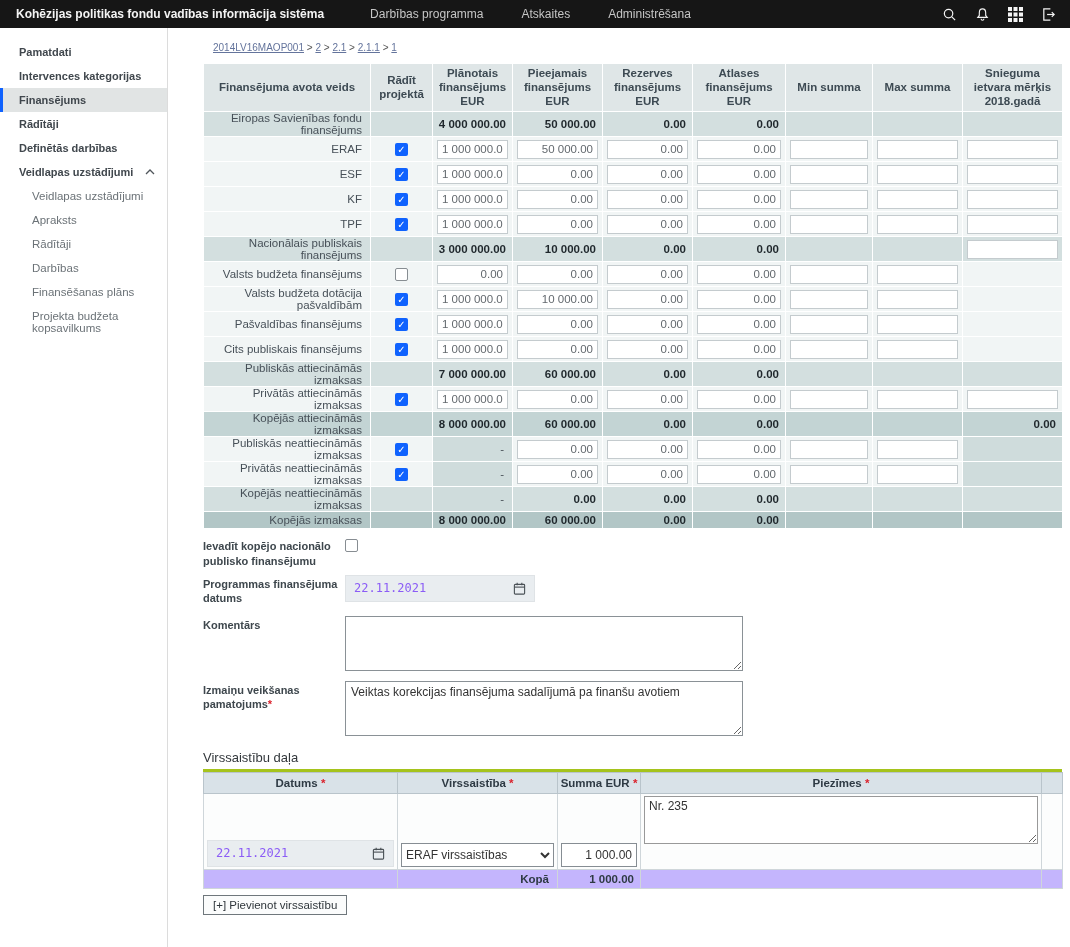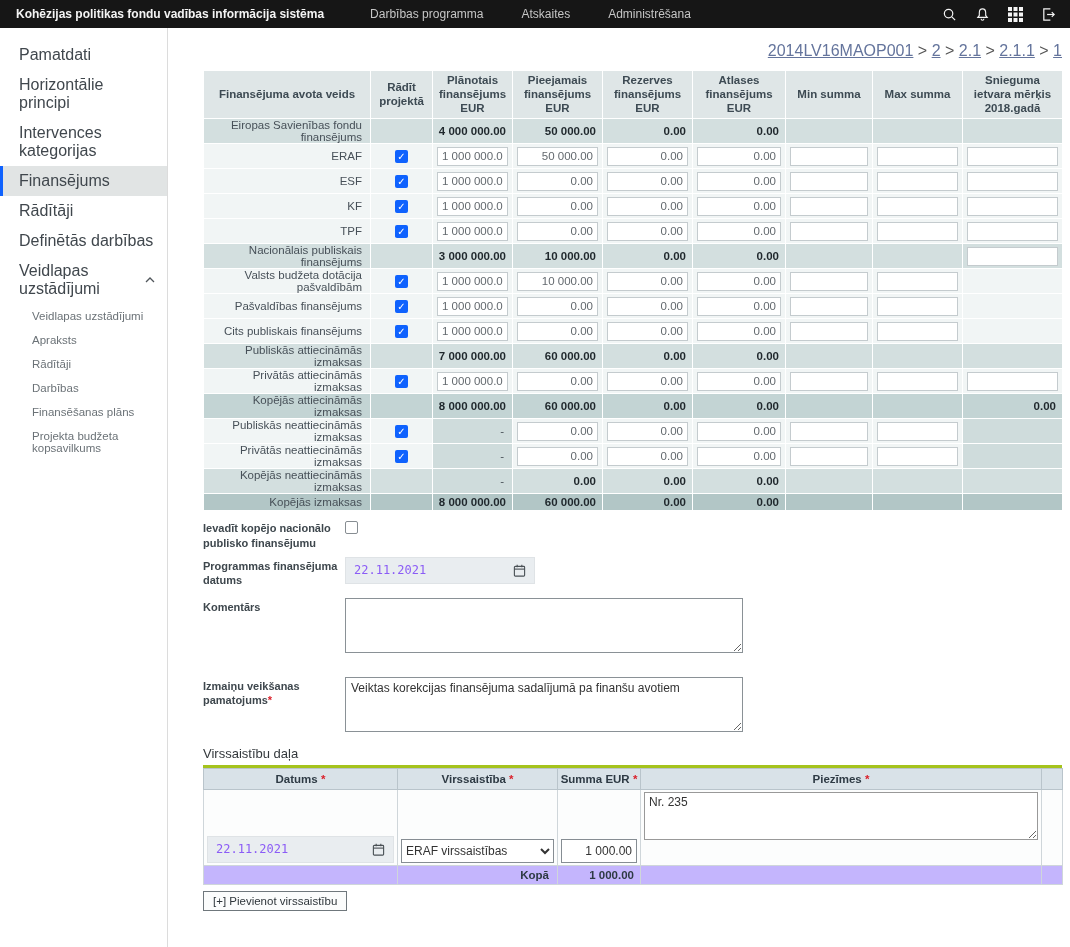--- a/index.html
+++ b/index.html
@@ -11,28 +11,28 @@
   
   .topbar { height:28px; background:#161616; display:flex; align-items:center; }
   .topbar-title { color:#f4f4f4; font-weight:bold; font-size:12px; padding:0 16px; white-space:nowrap; }
   .topbar-nav { display:flex; gap:38px; margin-left:30px; }
   .topnav-item { color:#c6c6c6; font-size:12px; cursor:default; white-space:nowrap; }
   .topbar-icons { margin-left:auto; display:flex; gap:17px; align-items:center; padding-right:14px; }
   .tb-icon { display:inline-flex; width:16px; height:16px; align-items:center; justify-content:center; }
   
   .shell { display:flex; height:919px; }
   .sidebar { width:168px; min-width:168px; border-right:1px solid #dcdcdc; padding-top:12px; background:#fff; }
-  .side-item { font-size:16px; font-weight:400; color:#40474d; padding:6px 12px 6px 16px; border-left:3px solid transparent; cursor:default; }
+  .side-item { font-size:11px; font-weight:700; color:#40474d; padding:6px 12px 6px 16px; border-left:3px solid transparent; cursor:default; }
   .side-item.active { background:#e1e4e4; border-left:3px solid #0f62fe; }
   .side-item.has-chev { display:flex; justify-content:space-between; align-items:center; }
   .side-sub { font-size:11.5px; font-weight:400; color:#6b7277; padding:6px 12px 6px 32px; cursor:default; }
   .chev { display:inline-flex; }
   .main { flex:1; padding:8px 8px 0 35px; overflow:hidden; }
   
-  .breadcrumb { font-size:16px; margin:6px 0 10px 10px; color:#555;text-align:right; }
+  .breadcrumb { font-size:10px; margin:6px 0 10px 10px; color:#555; }
   .bc-link { color:#64749c; text-decoration:underline; }
   .bc-sep { color:#555; }
   
   table.ftable { border-collapse:collapse; table-layout:fixed; width:859px; font-size:11.5px; }
   .ftable th { background:#dfe6e7; font-weight:bold; color:#3d4a53; padding:3px 3px; border:1px solid #fff;
                vertical-align:middle; line-height:1.2; height:30px; text-align:center; }
   .ftable td { border:1px solid #fff; padding:0 4px; vertical-align:middle; }
   .row-group td    { background:#d3dfdf; height:17px; }
   .row-subtotal td { background:#c3d4d4; height:16px; }
   .row-total td    { background:#b2c6c6; height:17px; }
@@ -123,21 +123,20 @@
           <path d="M11.5 5.5 L14 8 L11.5 10.5"></path>
         </svg>
     </span>
   </div>
 </div>
 
 <div class="shell">
 
   <div class="sidebar">
       <div class="side-item"><span>Pamatdati</span></div>
-      <div class="side-item"><span>Horizontālie principi</span></div>
       <div class="side-item"><span>Intervences kategorijas</span></div>
       <div class="side-item active"><span>Finansējums</span></div>
       <div class="side-item"><span>Rādītāji</span></div>
       <div class="side-item"><span>Definētās darbības</span></div>
       <div class="side-item has-chev">
         <span>Veidlapas uzstādījumi</span>
         <span class="chev">
           <svg width="10" height="6" viewBox="0 0 10 6" fill="none" stroke="#50565b" stroke-width="1.3">
             <polyline points="1,5 5,1 9,5"></polyline>
           </svg>
@@ -256,20 +255,31 @@
               <span class="val">0.00</span>
             </td>
             <td>
               <span class="val">0.00</span>
             </td>
             <td></td>
             <td></td>
             <td><input class="num-input" type="text" style=""></td>
           </tr>
           <tr class="row-child">
+            <td class="cell-label"><span>Valsts budžeta finansējums</span></td>
+            <td class="cell-check"><span class="cb cb-off"></span></td>
+            <td><input class="num-input" type="text" value="0.00" style=""></td>
+            <td><input class="num-input" type="text" value="0.00" style=""></td>
+            <td><input class="num-input" type="text" value="0.00" style=""></td>
+            <td><input class="num-input" type="text" value="0.00" style=""></td>
+            <td><input class="num-input" type="text" style=""></td>
+            <td><input class="num-input" type="text" style=""></td>
+            <td></td>
+          </tr>
+          <tr class="row-child">
             <td class="cell-label"><span>Valsts budžeta dotācija pašvaldībām</span></td>
             <td class="cell-check"><span class="cb cb-on">✓</span></td>
             <td><input class="num-input" type="text" value="1 000 000.00" style=""></td>
             <td><input class="num-input" type="text" value="10 000.00" style=""></td>
             <td><input class="num-input" type="text" value="0.00" style=""></td>
             <td><input class="num-input" type="text" value="0.00" style=""></td>
             <td><input class="num-input" type="text" style=""></td>
             <td><input class="num-input" type="text" style=""></td>
             <td></td>
           </tr>
@@ -430,21 +440,21 @@
                 <line x1="4.5" y1="0.8" x2="4.5" y2="3.5"></line>
                 <line x1="9.5" y1="0.8" x2="9.5" y2="3.5"></line>
               </svg>
           </span>
         </div>
       </div>
       <div class="form-row" style="margin-top:10px">
         <div class="form-label">Komentārs</div>
         <textarea class="comment" style=""></textarea>
       </div>
-      <div class="form-row" style="margin-top:24px">
+      <div class="form-row" style="margin-top:10px">
         <div class="form-label">
           <span>Izmaiņu veikšanas pamatojums</span><span class="req">*</span>
         </div>
         <textarea class="comment" style="">Veiktas korekcijas finansējuma sadalījumā pa finanšu avotiem</textarea>
       </div>
     </div>
 
     
     <div class="section-title">Virssaistību daļa</div>
     <div class="green-line"></div>

